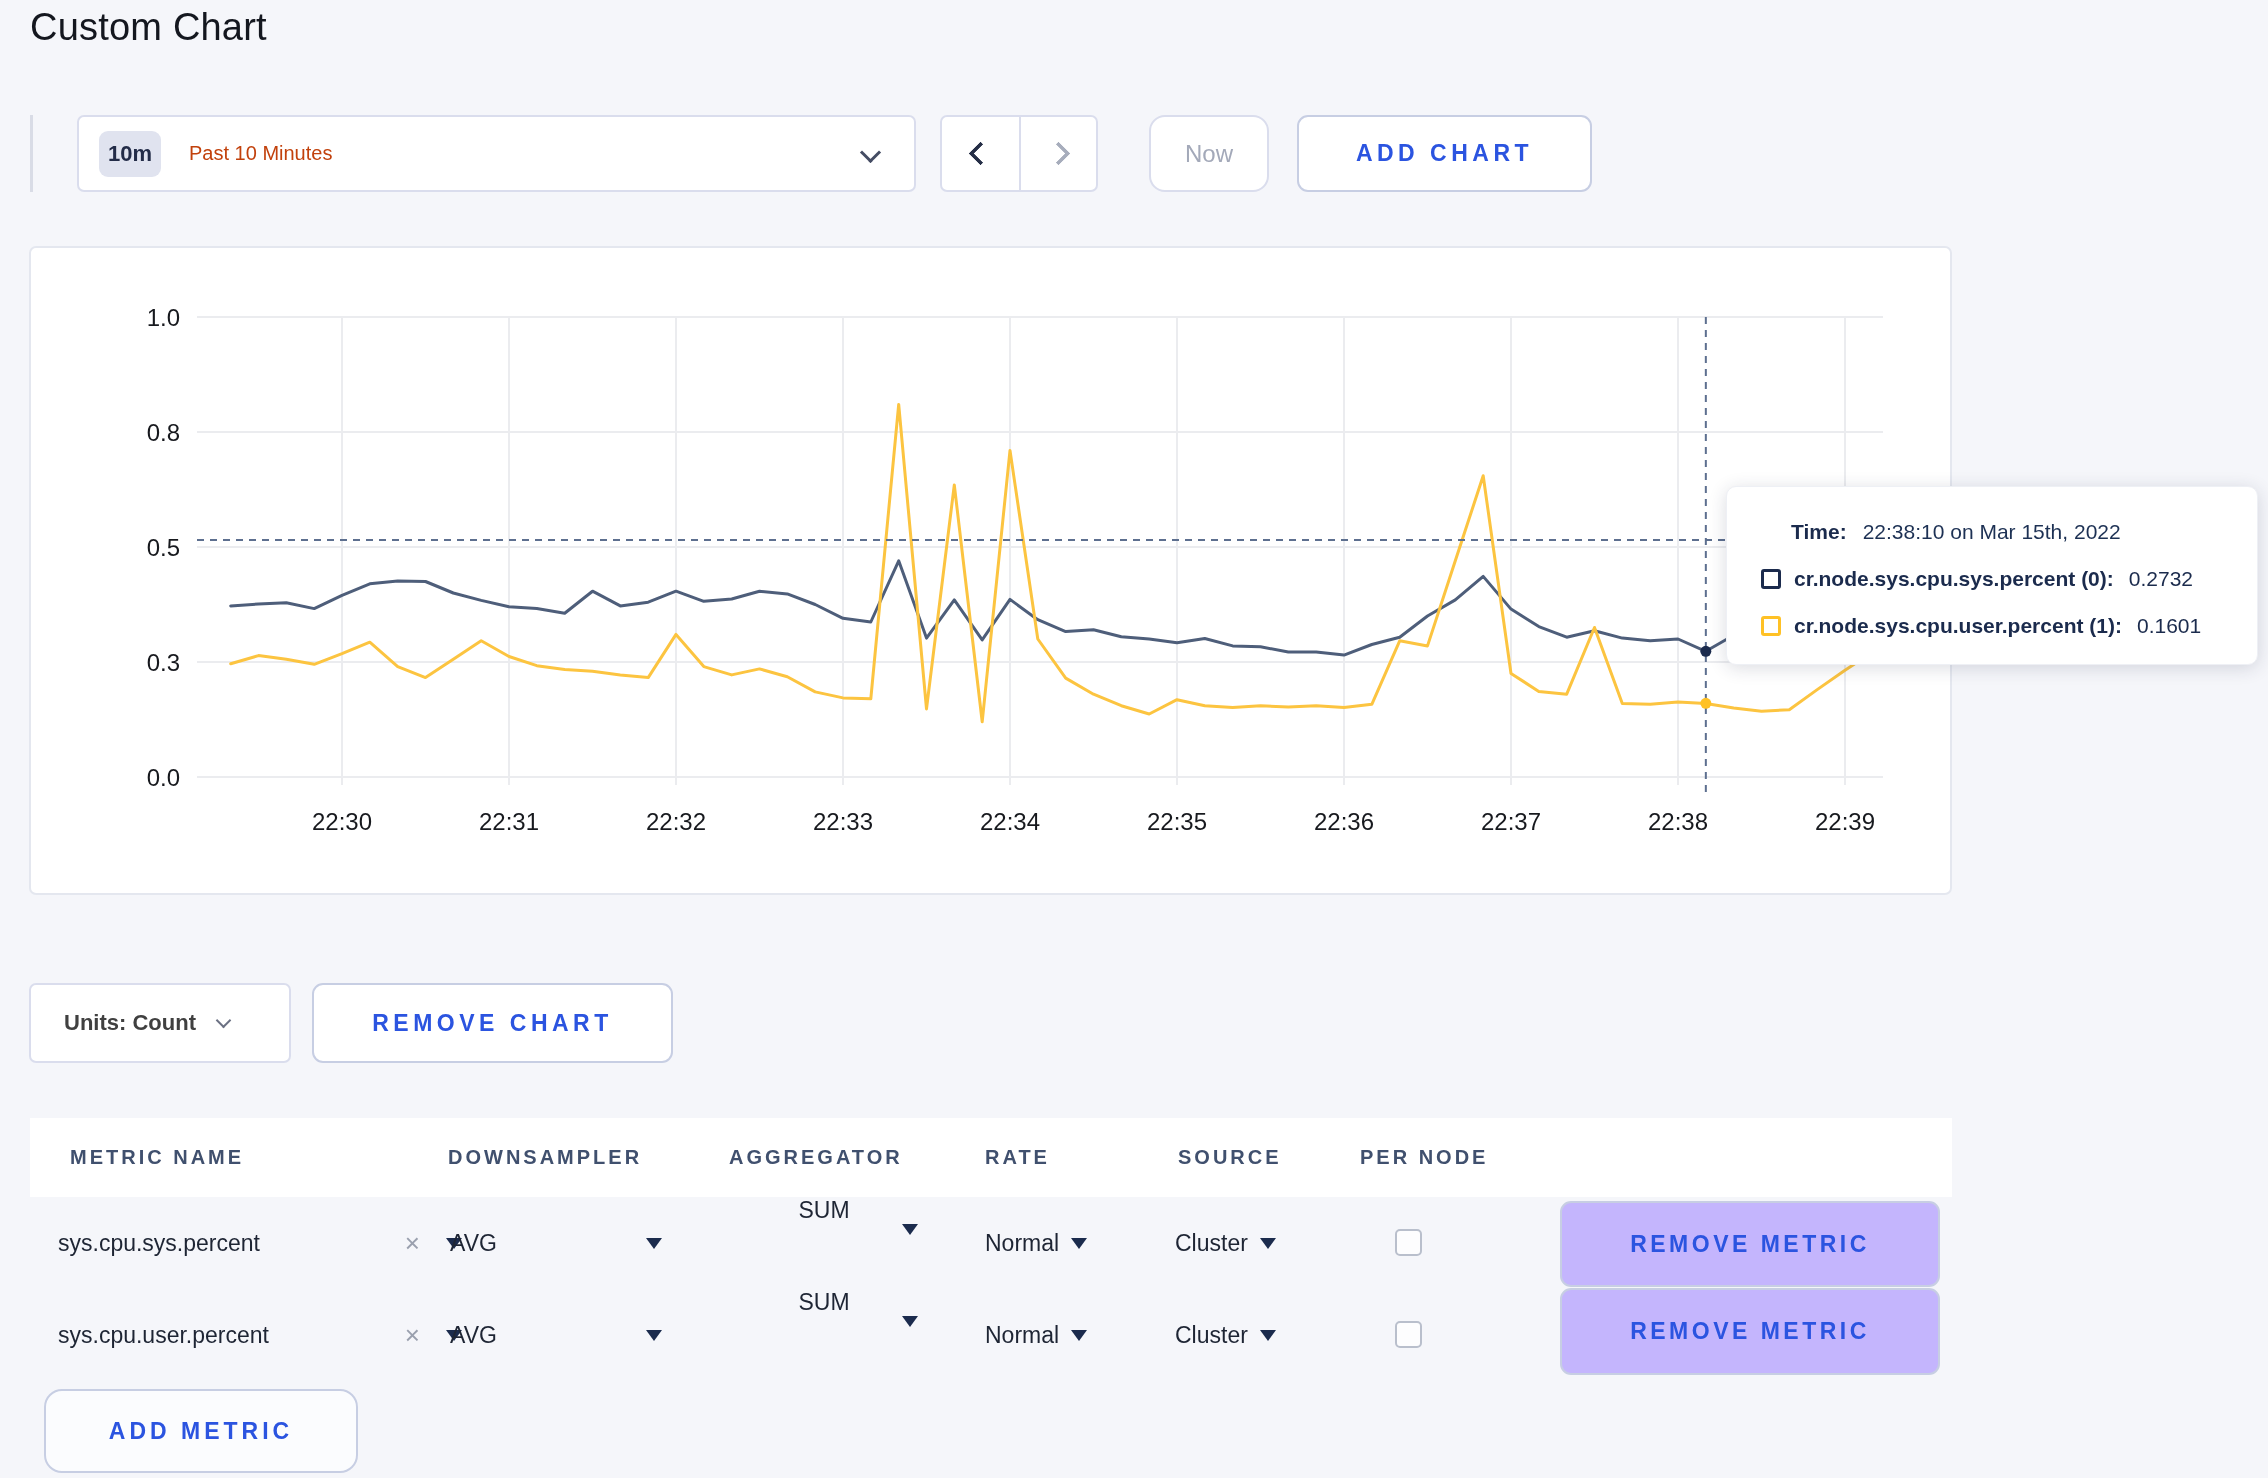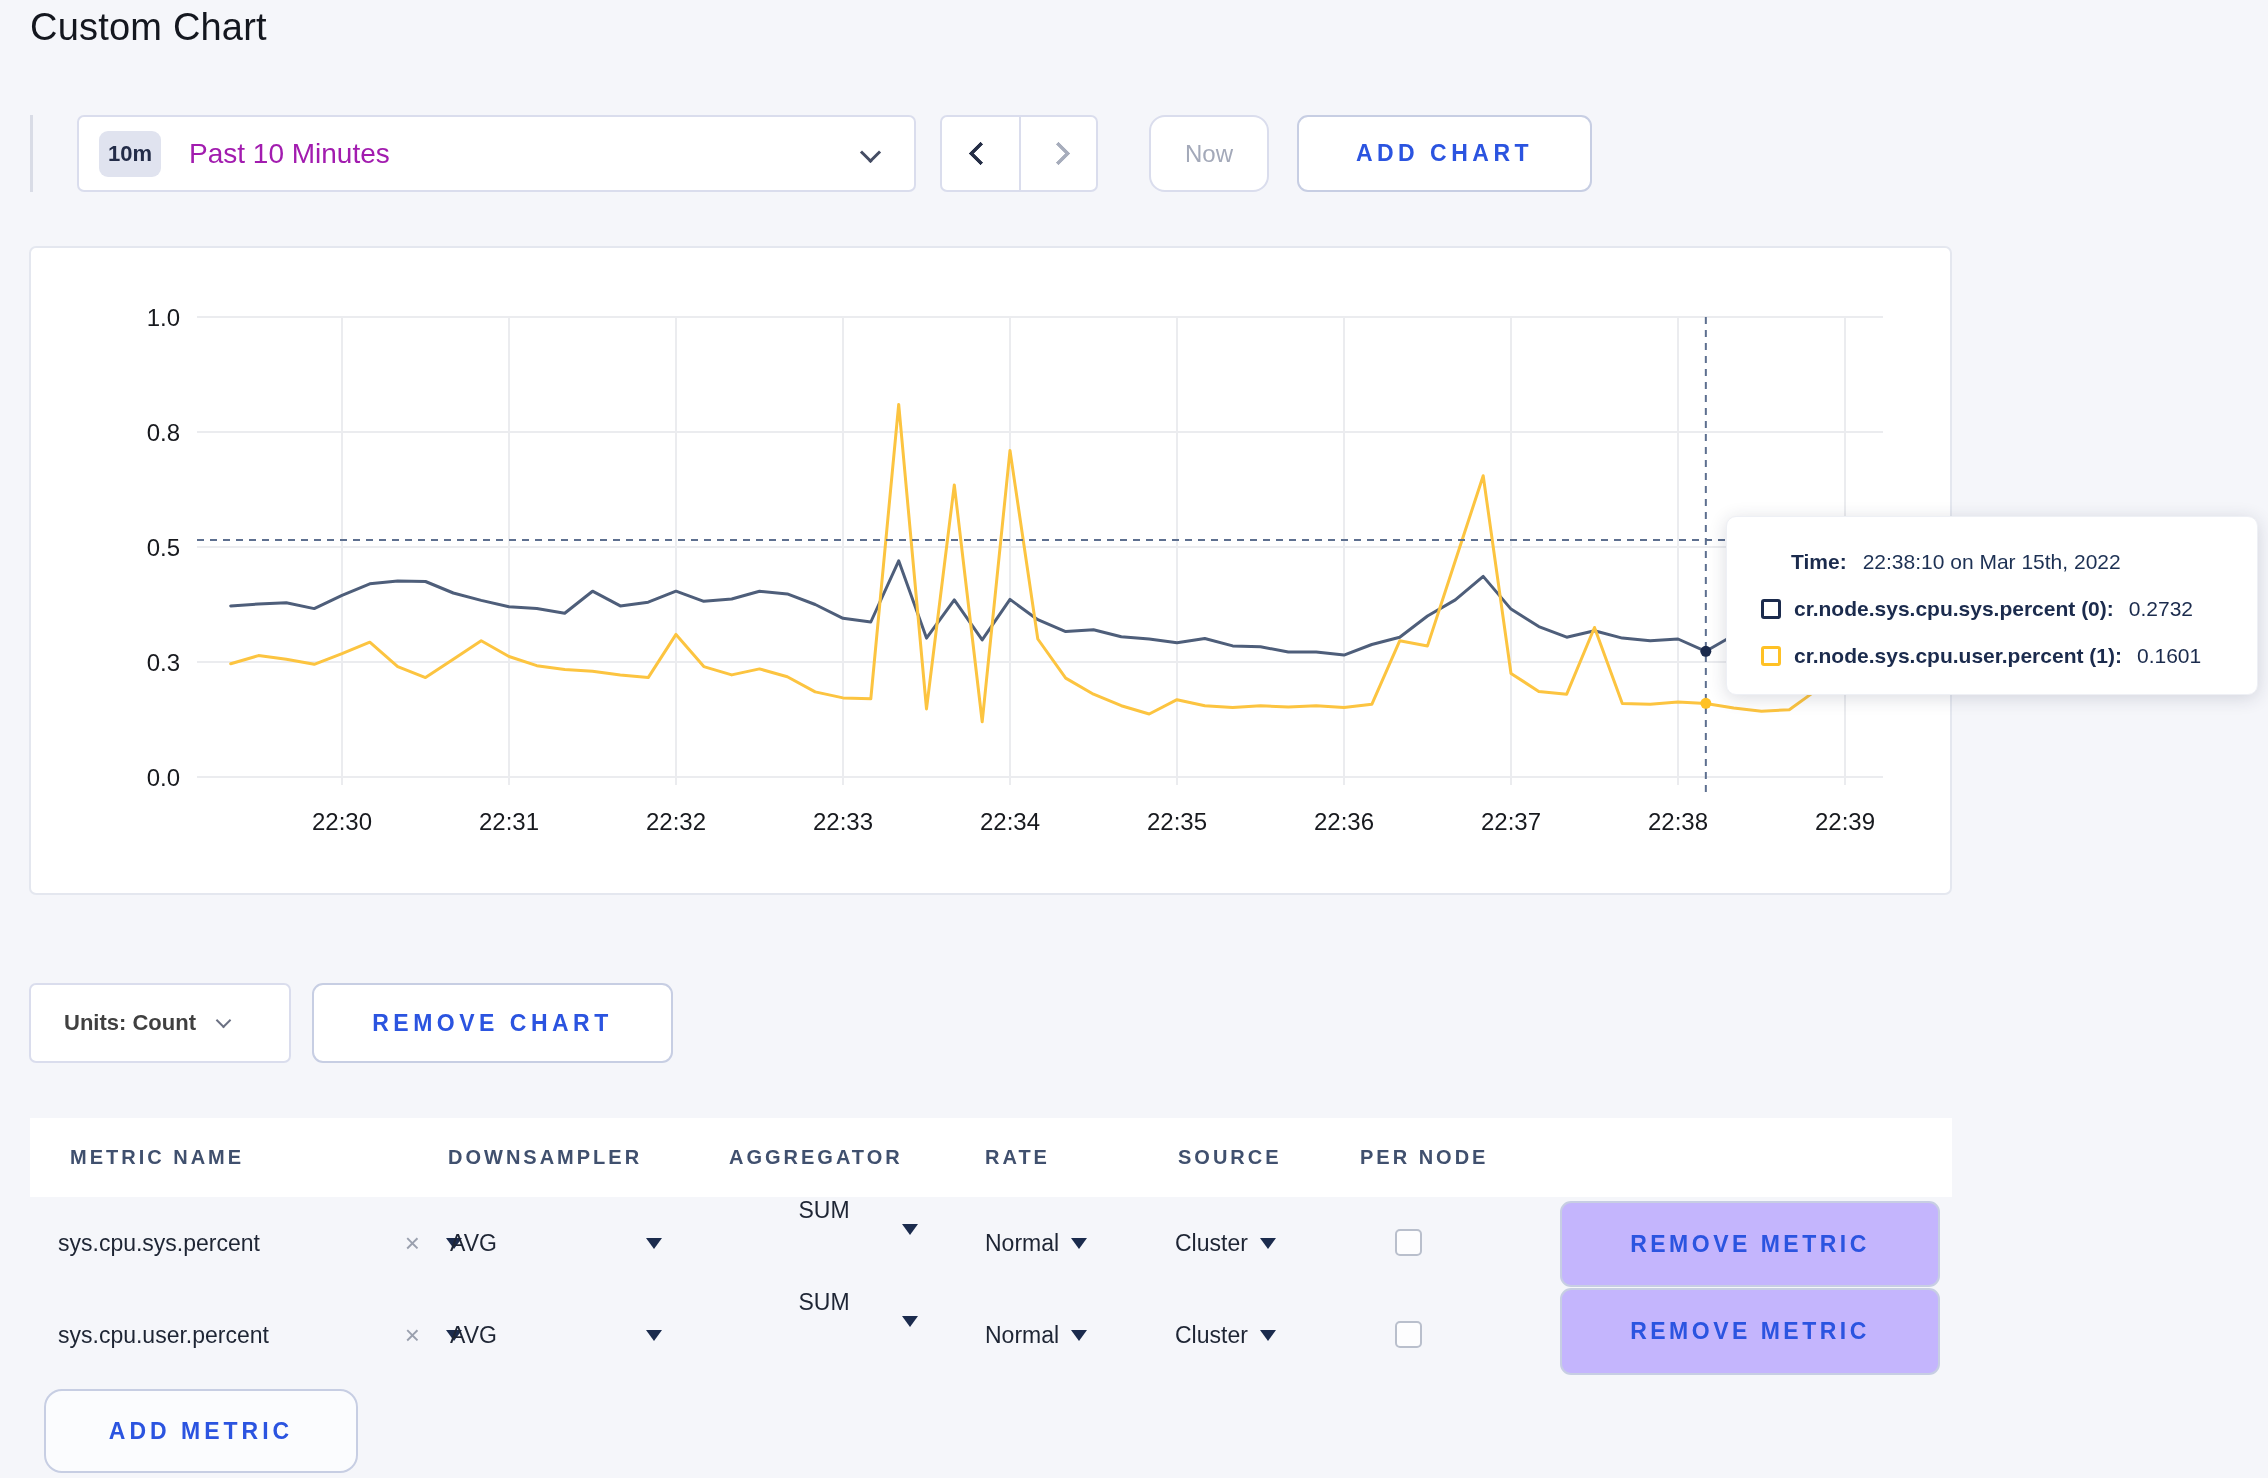--- a/index.html
+++ b/index.html
@@ -16,21 +16,21 @@
   .tb-divider { left:30px; top:115px; width:3px; height:77px; background:#d9dce6; }
   .range-select {
     left:77px; top:115px; width:839px; height:77px; background:#fff;
     border:2px solid #dadded; border-radius:7px; display:flex; align-items:center; cursor:pointer;
   }
   .range-chip {
     margin-left:20px; width:62px; height:46px; background:#e0e3ef; border-radius:9px;
     display:flex; align-items:center; justify-content:center;
     font-size:22px; font-weight:700; color:#232c48;
   }
-  .range-label { margin-left:28px; font-size:28px; color:#a21caf; }
+  .range-label { margin-left:28px; font-size:20px; color:#c2410c; }
   .chev-down {
     width:15px; height:15px; border-right:3px solid #444c63; border-bottom:3px solid #444c63;
     transform:rotate(45deg); display:inline-block;
   }
   .range-select .chev-down { position:absolute; right:36px; top:28px; }
   .arrow-group {
     left:940px; top:115px; width:158px; height:77px; background:#fff;
     border:2px solid #dadded; border-radius:7px; display:flex;
   }
   .arrow-cell { width:50%; display:flex; align-items:center; justify-content:center; cursor:pointer; }
@@ -62,21 +62,21 @@
     background:#fff; border:2px solid #e4e7ef; border-radius:7px;
   }
   .chart-card svg { display:block; }
   .grid-line { stroke:#ebecef; stroke-width:2; }
   .tick-label { font-family:"Liberation Sans", sans-serif; font-size:24px; fill:#17191e; }
   .series-line { fill:none; stroke-width:3; stroke-linejoin:round; stroke-linecap:round; }
   .crosshair { stroke:#5d6f8f; stroke-width:2; stroke-dasharray:7 6; fill:none; }
 
   
   .tooltip {
-    left:1726px; top:516px; width:532px; height:179px; background:#fff; border-radius:10px;
+    left:1726px; top:486px; width:532px; height:179px; background:#fff; border-radius:10px;
     border:1px solid #eef0f5; box-shadow:0 3px 18px rgba(30,40,70,.16); z-index:5;
     font-size:21px; color:#1b2b4d; padding:28px 0 0 34px;
   }
   .tt-row { display:flex; align-items:center; height:34px; margin-bottom:13px; }
   .tt-time-label { font-weight:700; margin-left:30px; }
   .tt-time-value { margin-left:16px; color:#1d3154; }
   .tt-swatch { width:20px; height:20px; border-radius:3px; background:#fff; margin-right:13px; flex:0 0 auto; }
   .tt-name { font-weight:700; }
   .tt-value { margin-left:15px; }
 

